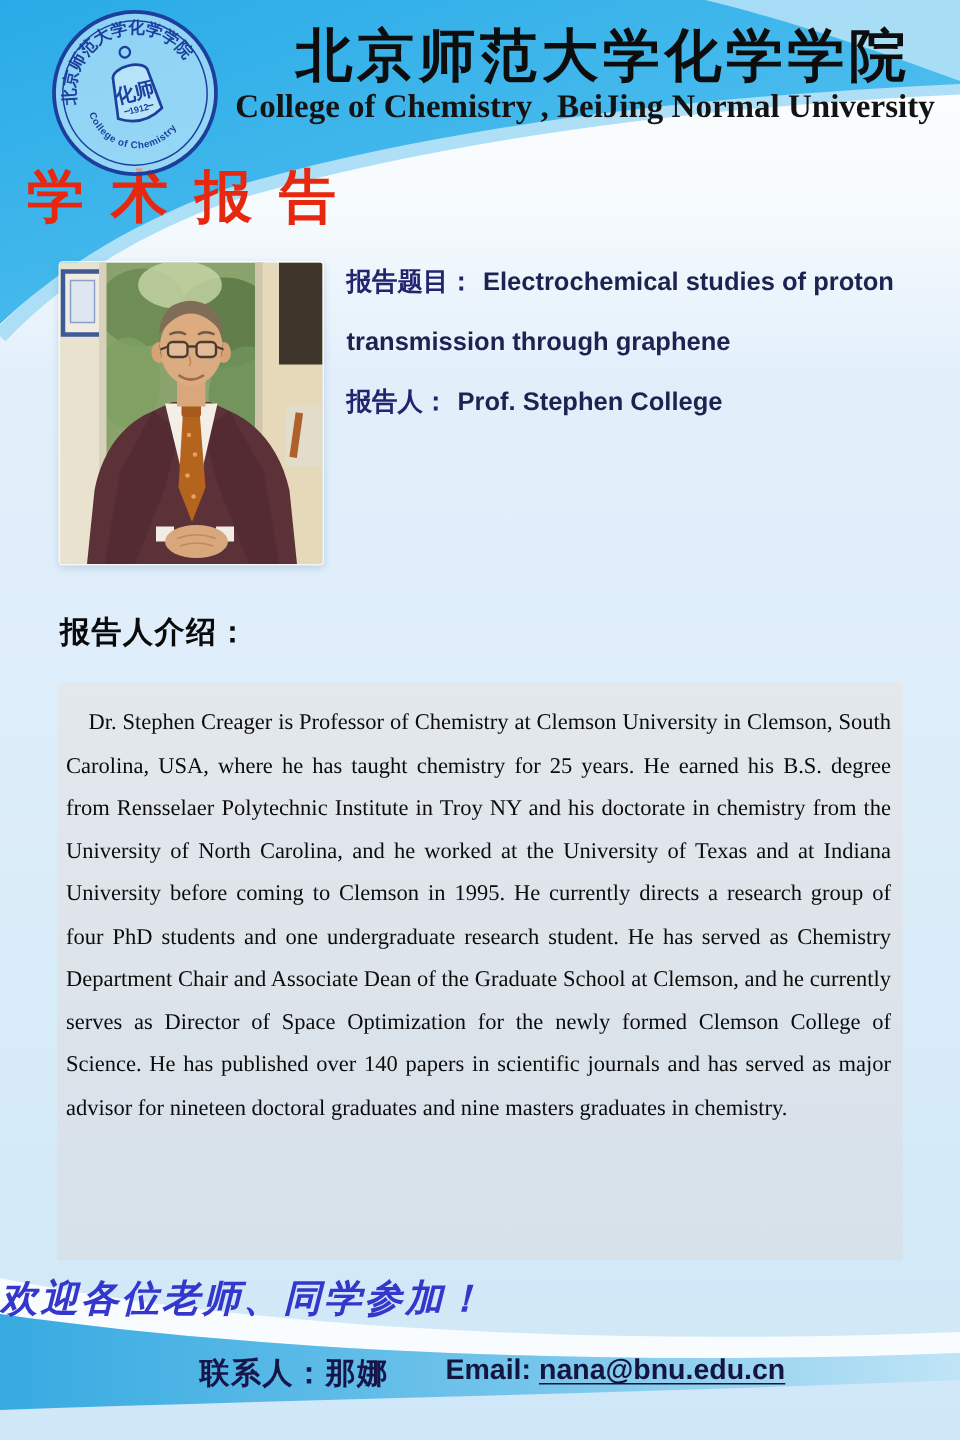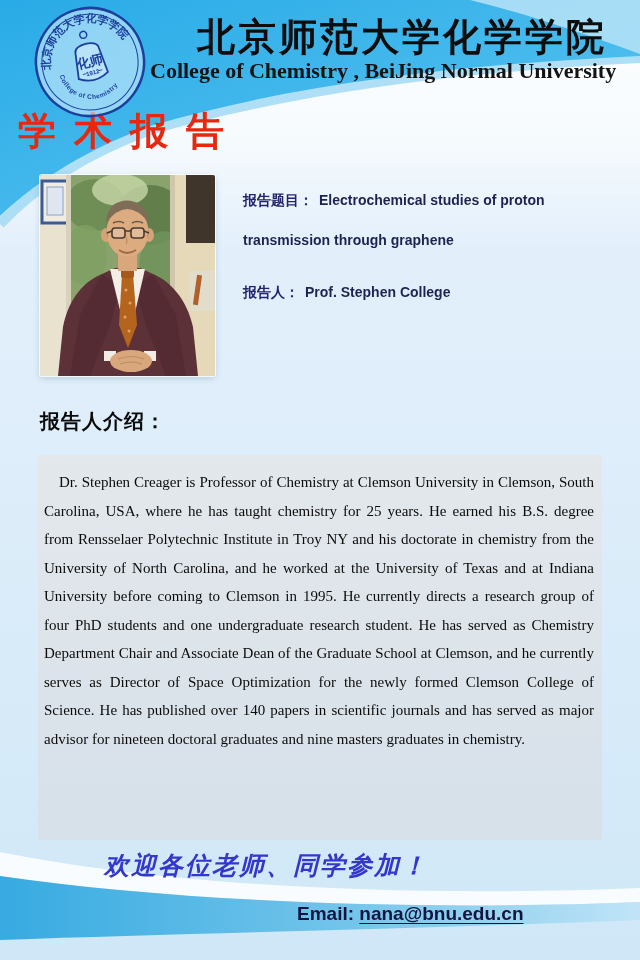--- a/index.html
+++ b/index.html
@@ -11,52 +11,52 @@
   .bg-svg{position:absolute;left:0;top:0;width:640px;height:960px;z-index:0;}
   .logo{position:absolute;left:14px;top:0px;width:152px;height:128px;z-index:3;}
   .title-cn{
     position:absolute;left:168px;top:12px;width:468px;z-index:2;
     font-family:"Liberation Serif",serif;font-weight:900;font-size:38px;
     letter-spacing:3px;color:#0d0d0d;text-align:center;
   }
   .title-en{
     position:absolute;left:150px;top:58px;width:480px;z-index:2;
     font-family:"Liberation Serif",serif;font-weight:700;font-size:22px;
-    color:#131313;text-align:left;
+    color:#131313;text-align:center;
   }
   .banner-title{
     position:absolute;left:0;top:106px;width:640px;z-index:2;
     font-family:"Liberation Serif",serif;font-weight:900;font-size:38px;
     color:#e8270f;text-align:left;letter-spacing:18px;text-indent:18px;
   }
   .photo{
     position:absolute;left:40px;top:175px;width:175px;height:201px;z-index:2;
     border-radius:2px;box-shadow:0 0 0 1px rgba(255,255,255,.8),0 2px 6px rgba(60,90,120,.25);
   }
   .details{
     position:absolute;left:231px;top:168px;width:396px;z-index:2;
   }
-  .detail-line{margin:12px;font-size:14px;font-weight:700;line-height:40px;}
+  .detail-line{margin:0;font-size:17px;font-weight:700;line-height:40px;}
   .detail-label{color:#23246e;margin-right:6px;}
   .detail-value{color:#1d2350;}
   .bio-heading{
     position:absolute;left:40px;top:408px;z-index:2;
     font-size:20px;font-weight:700;color:#0a0a0a;letter-spacing:1px;
   }
   .bio-box{
     position:absolute;left:38px;top:455px;width:564px;height:385px;z-index:1;
     background:linear-gradient(180deg,#e3e8ec 0%,#dde4ea 50%,#d6e1ea 100%);
     border-radius:2px;box-sizing:border-box;padding:13px 8px 0 6px;
   }
   .bio-text{
     margin:0;font-family:"Liberation Serif",serif;font-size:15px;line-height:28.5px;
     color:#0b0b0b;text-align:justify;text-indent:15px;
   }
   .welcome{
-    position:absolute;left:0;top:849px;width:532px;z-index:2;text-align:center;
+    position:absolute;left:0;top:849px;width:532px;z-index:2;
     font-size:25px;font-weight:700;font-style:italic;color:#3437cc;letter-spacing:2px;
   }
   .contact-name{
     position:absolute;left:133px;top:902px;z-index:2;
     font-size:20px;font-weight:700;color:#15154a;letter-spacing:1px;
   }
   .contact-email{
     position:absolute;left:297px;top:903px;z-index:2;
     font-size:19px;font-weight:700;color:#14143f;
   }
@@ -177,15 +177,16 @@
     <p class="detail-line"><span class="detail-label">报告题目：</span><span class="detail-value">Electrochemical studies of proton transmission through graphene</span></p>
     <p class="detail-line"><span class="detail-label">报告人：</span><span class="detail-value">Prof. Stephen College</span></p>
   </div>
 
   <div class="bio-heading">报告人介绍：</div>
   <div class="bio-box">
     <p class="bio-text">Dr. Stephen Creager is Professor of Chemistry at Clemson University in Clemson, South Carolina, USA, where he has taught chemistry for 25 years. He earned his B.S. degree from Rensselaer Polytechnic Institute in Troy NY and his doctorate in chemistry from the University of North Carolina, and he worked at the University of Texas and at Indiana University before coming to Clemson in 1995.  He currently directs a research group of four PhD students and one undergraduate research student.  He has served as Chemistry Department Chair and Associate Dean of the Graduate School at Clemson, and he currently serves as Director of Space Optimization for the newly formed Clemson College of Science.  He has published over 140 papers in scientific journals and has served as major advisor for nineteen doctoral graduates and nine masters graduates in chemistry.</p>
   </div>
 
   <div class="welcome">欢迎各位老师、同学参加！</div>
+  <div class="contact-name"><span>联系人：</span><span>那娜</span></div>
   <div class="contact-email"><span>Email:</span> <span class="email-addr">nana@bnu.edu.cn</span></div>
 
 </div>
 
 </body></html>

